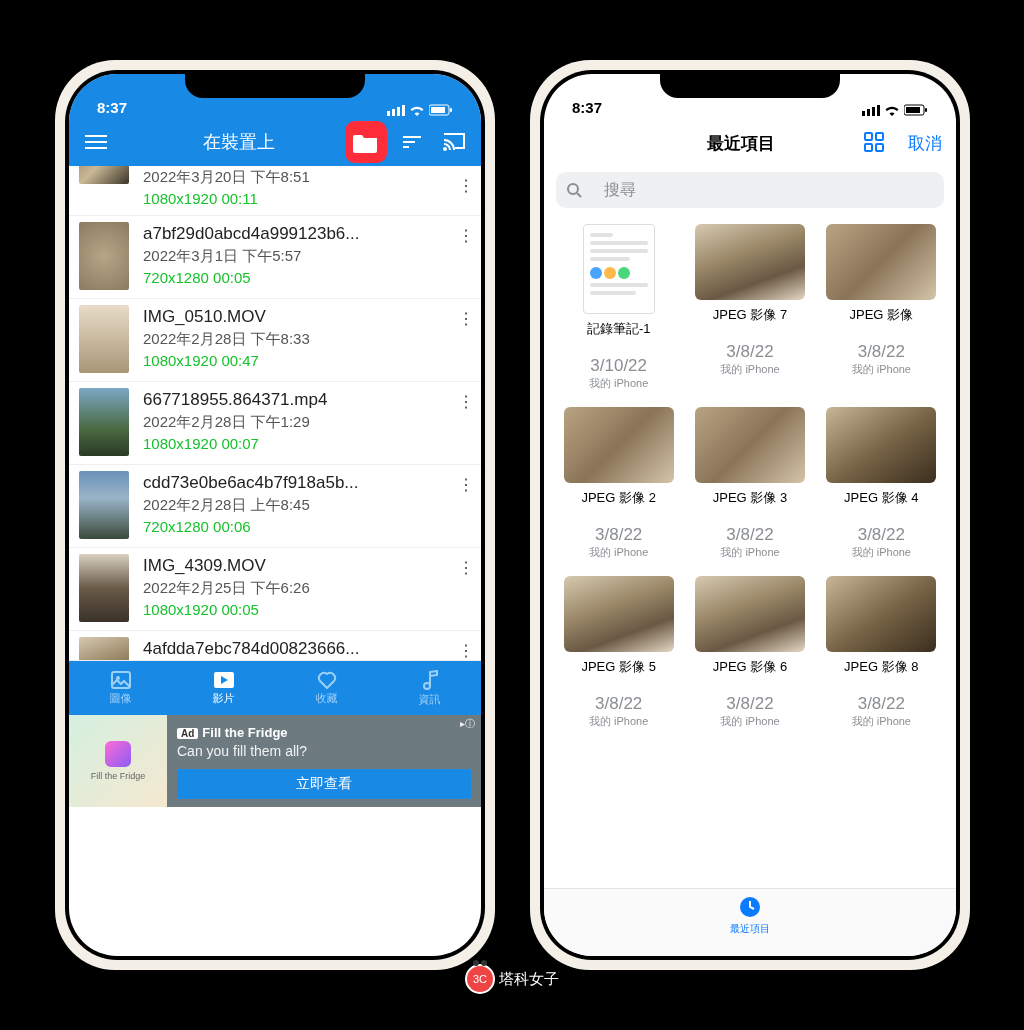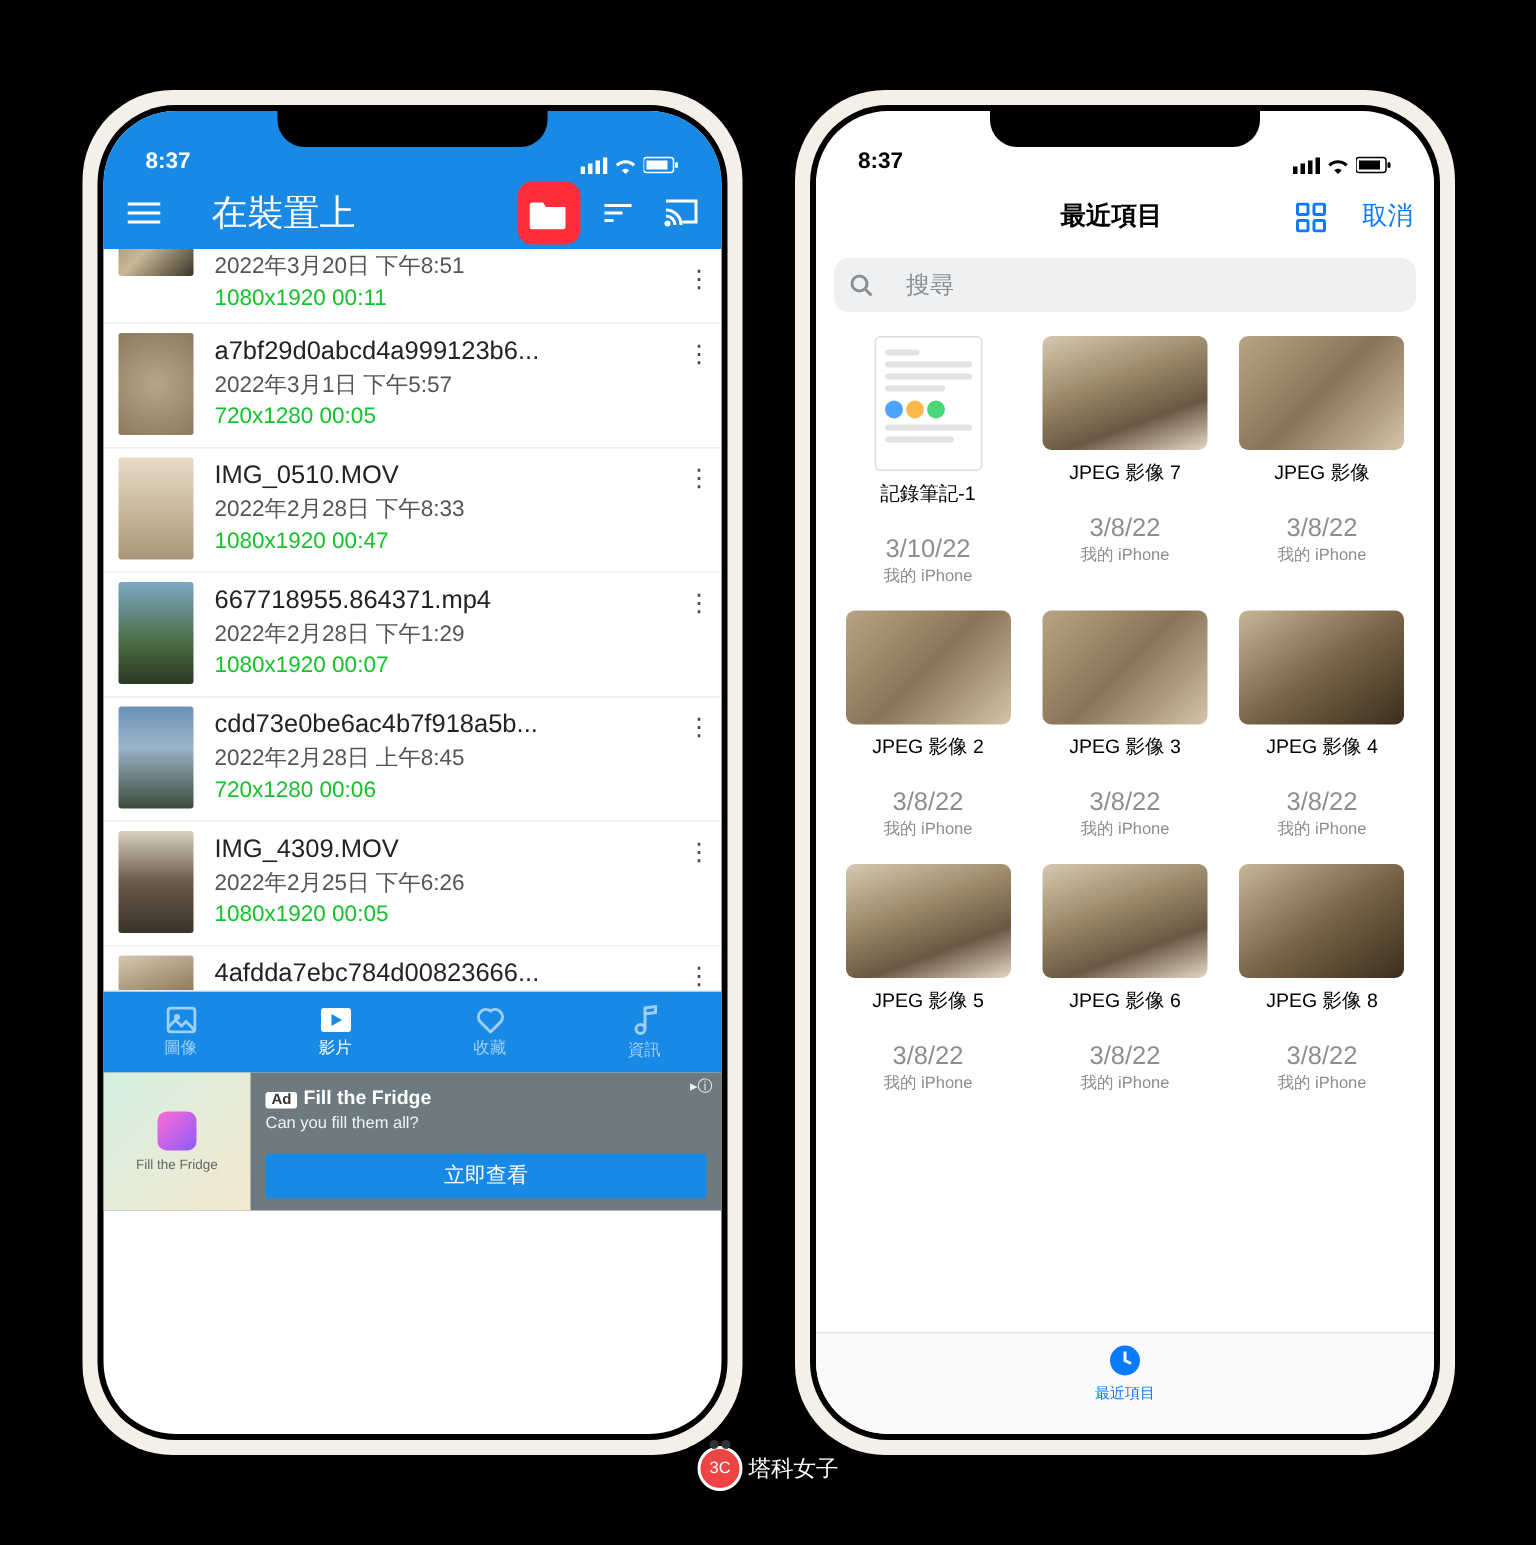--- a/index.html
+++ b/index.html
@@ -16,21 +16,21 @@
 
 
 .status{height:44px;display:flex;align-items:flex-end;justify-content:space-between;padding:0 28px 2px;font-size:15px;font-weight:600}
 .status .icons{display:flex;gap:4px;align-items:center}
 .s-white{color:#fff}
 .s-black{color:#000}
 .bg-blue{background:#1989e6}
 
 
 .app-header{background:#1989e6;height:48px;display:flex;align-items:center;padding:0 10px;color:#fff;gap:8px}
-.app-header .title{flex:1;font-size:24px;font-weight:500;margin-left:20px}
+.app-header .title{flex:1;text-align:center;font-size:18px;font-weight:500;margin-left:20px}
 .hl-box{background:#ff2d3a;border-radius:10px;padding:4px;display:flex;align-items:center;justify-content:center}
 .icon-btn{width:34px;height:34px;display:flex;align-items:center;justify-content:center;color:#fff}
 
 
 .vlist{background:#fff;overflow:hidden}
 .vrow{display:flex;align-items:flex-start;padding:6px 20px 8px 10px;border-bottom:1px solid #eee;position:relative}
 .thumb{width:50px;height:68px;border-radius:2px;flex-shrink:0;margin-right:14px}
 .vmeta{flex:1;min-width:0;padding-top:2px}
 .fname{font-size:17px;color:#222;white-space:nowrap;overflow:hidden;text-overflow:ellipsis;margin-bottom:3px}
 .fdate{font-size:15px;color:#555;margin-bottom:3px}
@@ -41,28 +41,28 @@
 .tabs-l{background:#1989e6;height:54px;display:flex}
 .tab-l{flex:1;display:flex;flex-direction:column;align-items:center;justify-content:center;color:#9dd0f7;font-size:11px;gap:2px}
 .tab-l.active{color:#fff}
 
 
 .ad{height:92px;background:#6d7a80;display:flex;position:relative;color:#fff}
 .ad-img{width:98px;background:linear-gradient(135deg,#d4f0e0 0%,#f5e8d0 100%);display:flex;align-items:center;justify-content:center;font-size:9px;color:#666;flex-direction:column}
 .ad-body{flex:1;padding:8px 10px;display:flex;flex-direction:column}
 .ad-badge{display:inline-block;background:#fff;color:#333;font-size:10px;font-weight:600;padding:0 4px;border-radius:2px;margin-right:4px}
 .ad-title{font-size:13px;font-weight:600}
-.ad-sub{font-size:11px;opacity:.9;margin-top:2px}
+.ad-sub{font-size:14px;opacity:.9;margin-top:2px}
 .ad-cta{margin-top:auto;background:#1989e6;text-align:center;font-size:14px;padding:6px 0;border-radius:2px;color:#fff;font-weight:500}
 .ad-x{position:absolute;top:2px;right:6px;font-size:10px;color:#eee}
 
 
 .r-header{height:50px;display:flex;align-items:center;padding:0 14px;background:#fff}
 .r-title{flex:1;text-align:center;font-size:17px;font-weight:600;color:#000}
-.r-act{color:#0a7aff;font-size:17px;display:flex;align-items:flex-end;gap:24px}
+.r-act{color:#0a7aff;font-size:17px;display:flex;align-items:flex-start;gap:24px}
 
 .search{margin:4px 12px 12px;height:36px;background:#eef0f2;border-radius:10px;display:flex;align-items:center;padding:0 10px;color:#8a8e93;font-size:16px;gap:22px}
 
 .grid{padding:4px 16px;display:grid;grid-template-columns:repeat(3,1fr);gap:16px 14px}
 .gcell{display:flex;flex-direction:column;align-items:center}
 .gthumb{width:110px;height:76px;border-radius:6px;margin-bottom:6px}
 .doc-thumb{width:72px;height:90px;border:1px solid #ddd;border-radius:4px;background:#fff;padding:8px 6px;display:flex;flex-direction:column;gap:4px;margin-bottom:6px}
 .doc-line{height:4px;background:#e2e2e2;border-radius:2px}
 .doc-avatars{display:flex;gap:2px;margin-top:2px}
 .doc-av{width:12px;height:12px;border-radius:50%}

